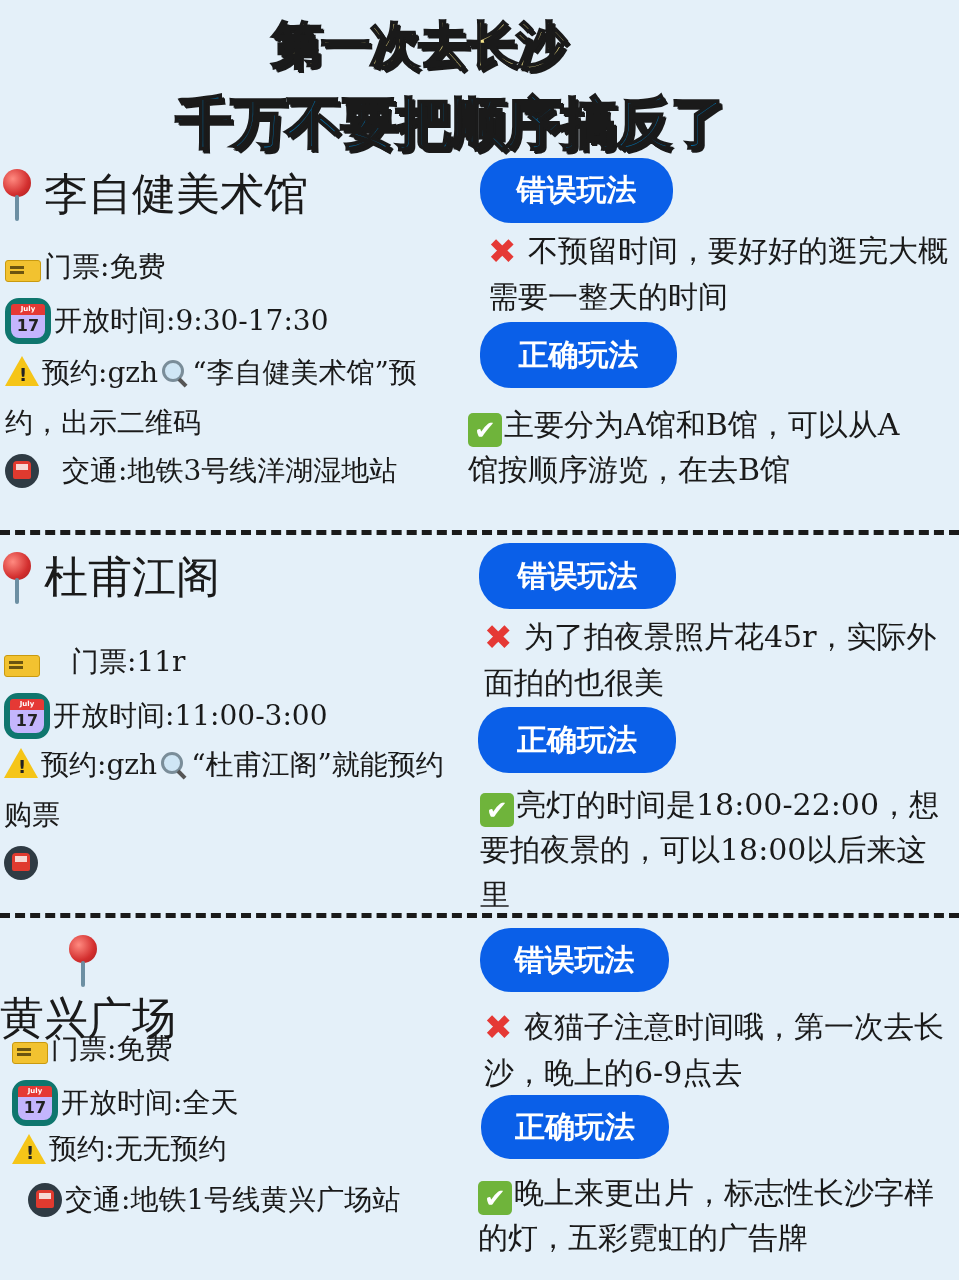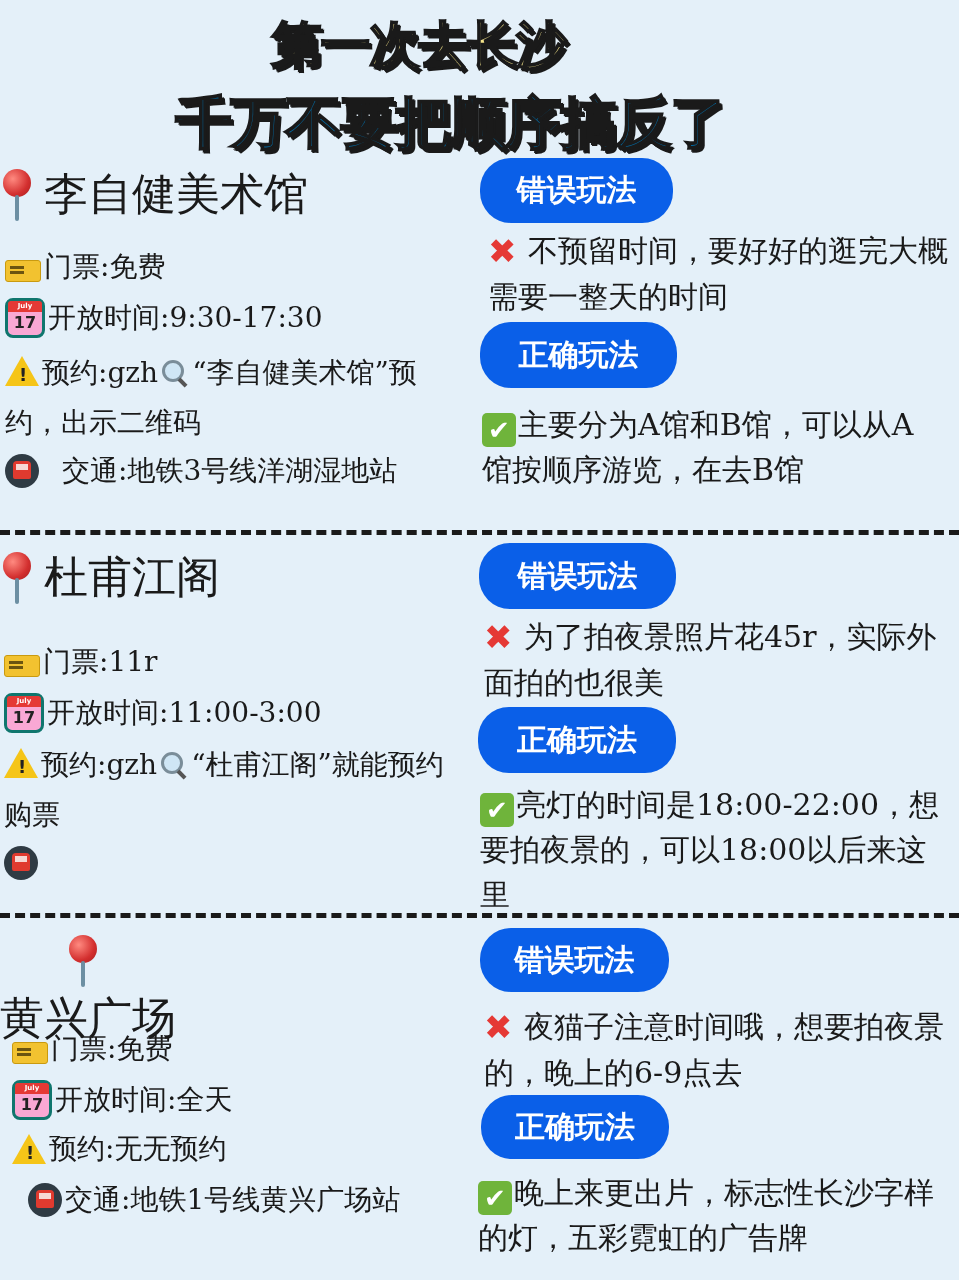--- a/index.html
+++ b/index.html
@@ -35,21 +35,21 @@
       display: inline-block; width: 40px; height: 56px; position: relative; margin-right: 4px;
     }
     .pin .head { position: absolute; left: 3px; top: 2px; width: 28px; height: 28px; border-radius: 50%;
       background: radial-gradient(circle at 35% 35%, #ff8a80, #d32f2f 60%, #a51d1d); }
     .pin .needle { position: absolute; left: 15px; top: 28px; width: 4px; height: 26px; background: #6c8fa3; border-radius: 2px; }
     .info { position: absolute; font-size: 28px; white-space: nowrap; display: flex; align-items: center; }
     .info .wrap { white-space: normal; }
     .ico { display: inline-block; width: 34px; height: 34px; margin-right: 3px; position: relative; flex: none; }
     .ticket { background: #f2c230; border-radius: 3px; height: 20px; margin-top: 7px; border: 1px solid #c99a10; }
     .ticket::before { content: ""; position: absolute; left: 4px; top: 5px; width: 14px; height: 3px; background: #6b5410; box-shadow: 0 5px 0 #6b5410; }
-    .cal { background: #f9a8d4; border: 3px solid #0f766e; border-radius: 8px; }
+    .cal { background: #c4b5fd; border: 6px solid #0f766e; border-radius: 14px; }
     .cal .top { position: absolute; left: 0; top: 0; width: 100%; height: 11px; background: #e53935; border-radius: 3px 3px 0 0; color: #fff; font: bold 7px "DejaVu Sans", sans-serif; text-align: center; line-height: 11px; }
     .cal .num { position: absolute; left: 0; top: 11px; width: 100%; text-align: center; font: bold 16px "DejaVu Sans", sans-serif; color: #222; line-height: 22px; }
     .warn { width: 0; height: 0; border-left: 17px solid transparent; border-right: 17px solid transparent; border-bottom: 30px solid #f5c518; }
     .warn span { position: absolute; left: -3px; top: 8px; font: bold 18px "DejaVu Sans", sans-serif; color: #222; }
     .metro { border-radius: 50%; background: #2f3b44; }
     .metro::before { content: ""; position: absolute; left: 8px; top: 7px; width: 18px; height: 18px; background: #e03a2f; border-radius: 4px 4px 2px 2px; }
     .metro::after { content: ""; position: absolute; left: 11px; top: 10px; width: 12px; height: 6px; background: #f6d8d4; }
     .mag { display: inline-block; width: 30px; height: 30px; position: relative; margin: 0 2px; }
     .mag::before { content: ""; position: absolute; left: 2px; top: 2px; width: 16px; height: 16px; border: 3px solid #7a8d99; border-radius: 50%; background: #cfe6f5; }
     .mag::after { content: ""; position: absolute; left: 19px; top: 19px; width: 10px; height: 4px; background: #555; transform: rotate(45deg); transform-origin: left center; }
@@ -96,36 +96,36 @@
   <div class="info" style="top:452px;left:5px;gap:20px;">
     <span class="ico metro"></span>
     <span>交通:地铁3号线洋湖湿地站</span>
   </div>
 
   <div class="label-btn" style="top:158px;left:480px;width:193px;height:65px;">错误玩法</div>
   <div class="tip" style="top:228px;left:488px;width:460px;">
     <span class="xmark">✖</span><span>不预留时间，要好好的逛完大概需要一整天的时间</span>
   </div>
   <div class="label-btn" style="top:322px;left:480px;width:197px;height:66px;">正确玩法</div>
-  <div class="tip" style="top:402px;left:482px;width:460px;">
+  <div class="tip" style="top:402px;left:468px;width:460px;">
     <span class="check">✔</span><span>主要分为A馆和B馆，可以从A馆按顺序游览，在去B馆</span>
   </div>
 </div>
 
 <div class="divider" style="top:530px;"></div>
 
 <div class="section" style="top:0;">
   <div class="place" style="top:548px;left:0;">
     <span class="pin">
         <span class="head"></span>
         <span class="needle"></span>
       </span>
     <span>杜甫江阁</span>
   </div>
-  <div class="info" style="top:643px;left:4px;">
+  <div class="info" style="top:643px;left:4px;gap:28px;">
     <span class="ico ticket"></span>
     <span>门票:11r</span>
   </div>
   <div class="info" style="top:693px;left:4px;">
     <span class="ico cal">
         <span class="top">July</span>
         <span class="num">17</span>
       </span>
     <span>开放时间:11:00-3:00</span>
   </div>
@@ -175,19 +175,19 @@
       </span>
     <span>预约:无无预约</span>
   </div>
   <div class="info" style="top:1181px;left:28px;">
     <span class="ico metro"></span>
     <span>交通:地铁1号线黄兴广场站</span>
   </div>
 
   <div class="label-btn" style="top:928px;left:480px;width:189px;height:64px;">错误玩法</div>
   <div class="tip" style="top:1004px;left:484px;width:460px;">
-    <span class="xmark">✖</span><span>夜猫子注意时间哦，想要拍夜景的，晚上的6-9点去</span>
+    <span class="xmark">✖</span><span>夜猫子注意时间哦，第一次去长沙，晚上的6-9点去</span>
   </div>
   <div class="label-btn" style="top:1095px;left:481px;width:188px;height:64px;">正确玩法</div>
   <div class="tip" style="top:1170px;left:478px;width:470px;">
     <span class="check">✔</span><span>晚上来更出片，标志性长沙字样的灯，五彩霓虹的广告牌</span>
   </div>
 </div>
 
 </body></html>

